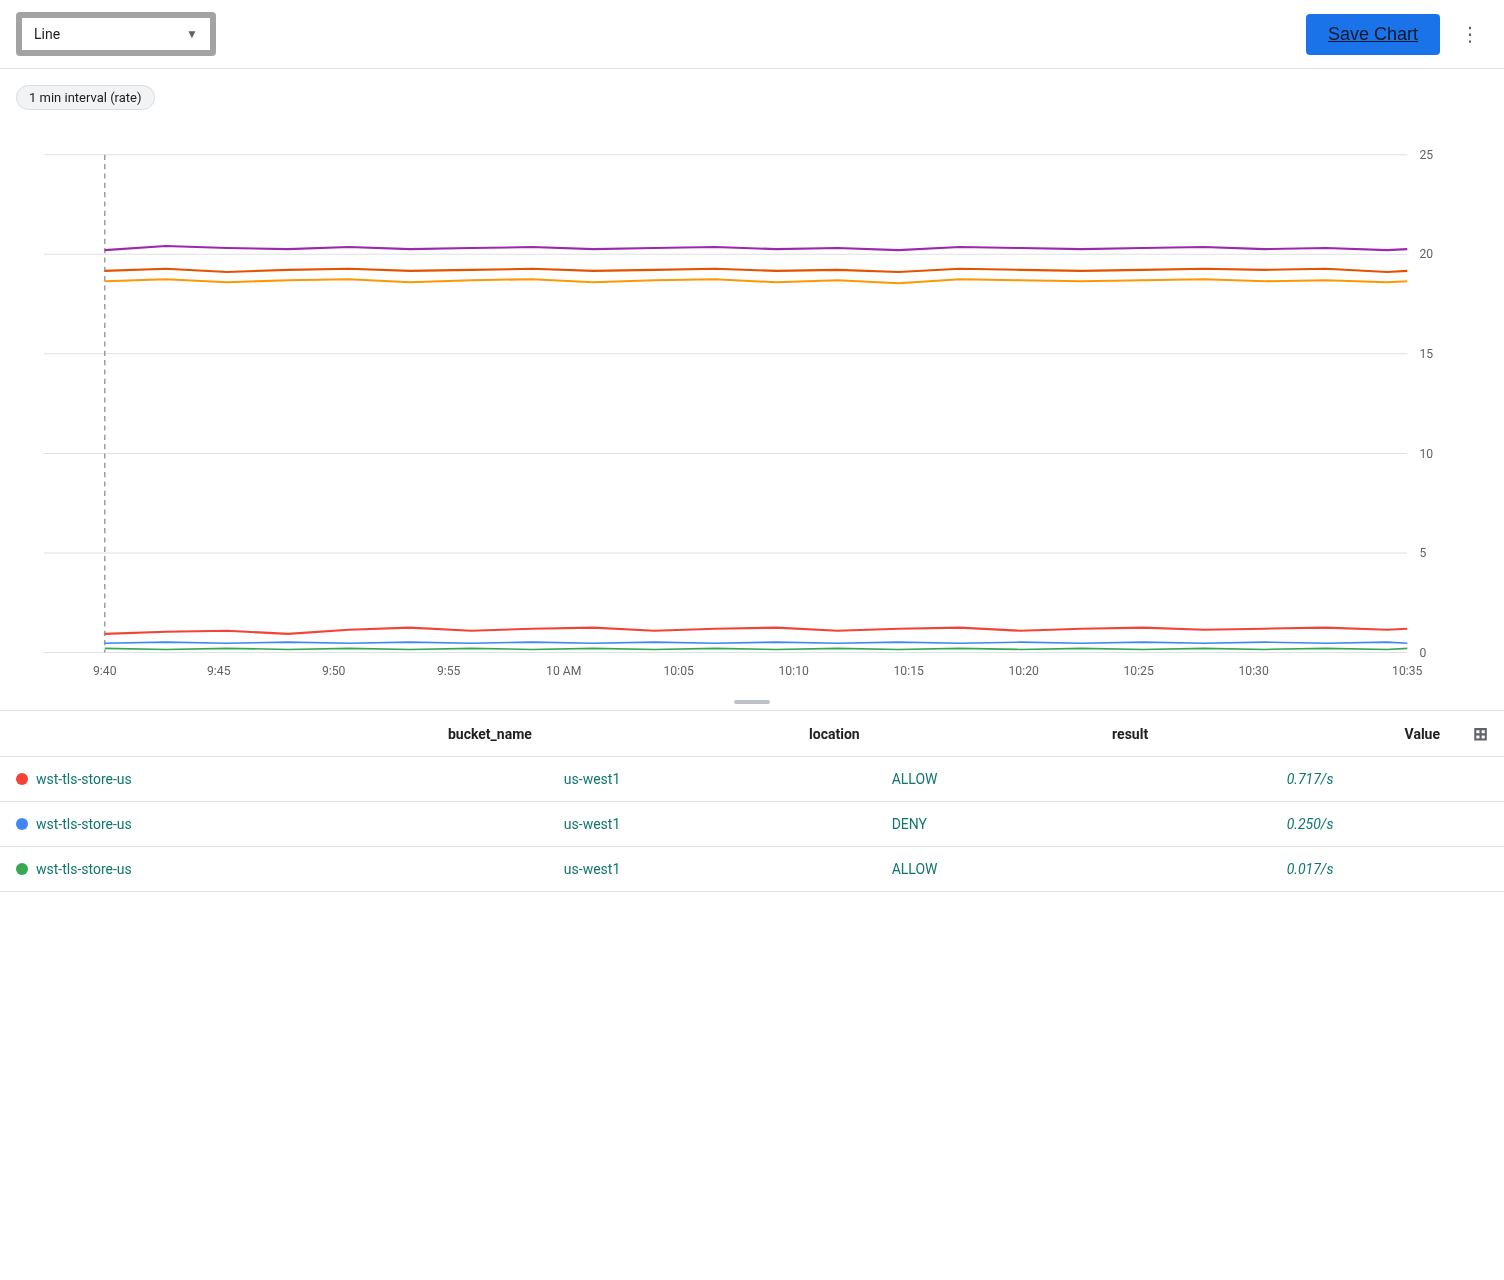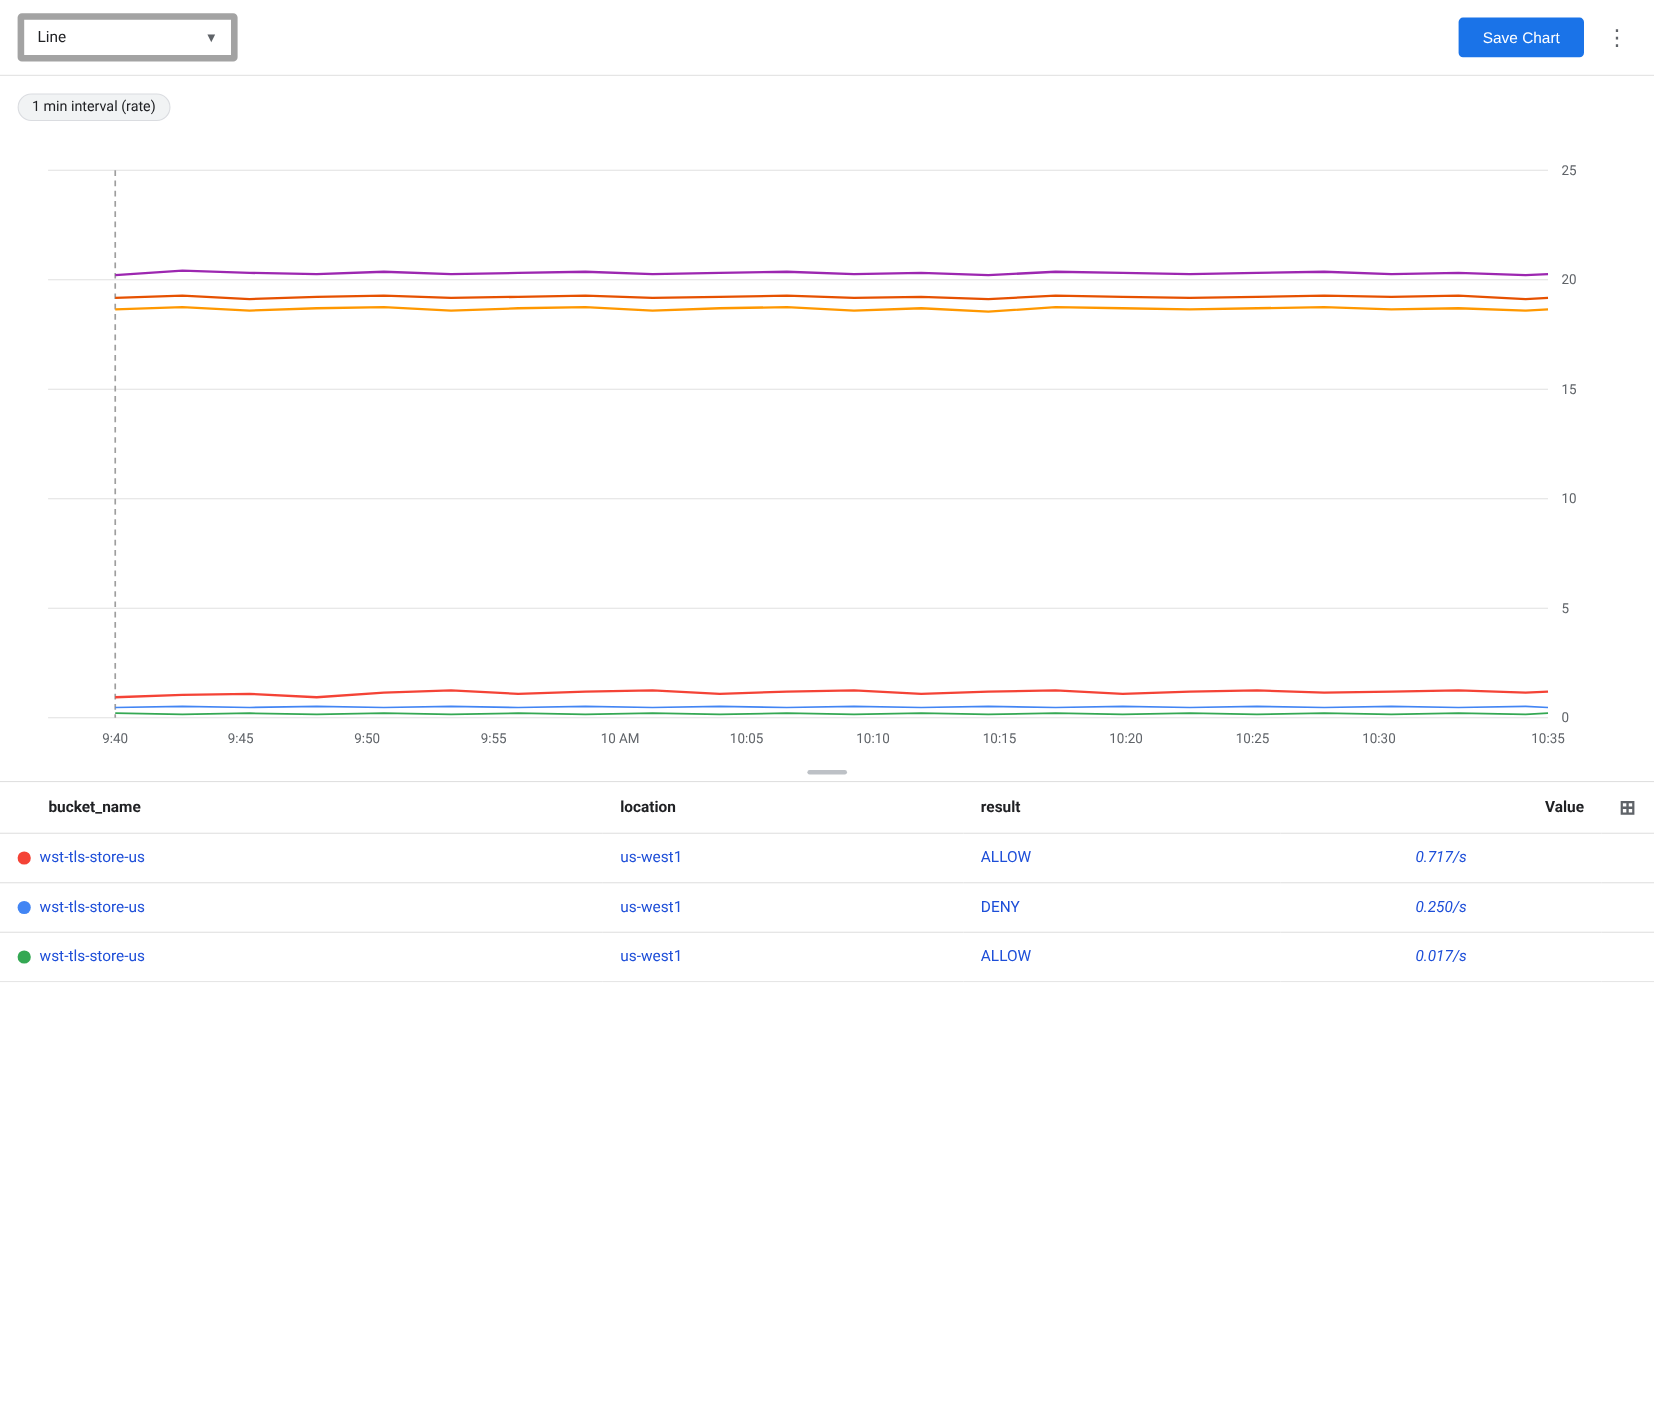--- a/index.html
+++ b/index.html
@@ -52,27 +52,28 @@
       font-size: 14px;
       color: #5f6368;
       border-radius: 4px;
     }
     .time-btn.active {
       color: #1a73e8;
       font-weight: 500;
     }
     .save-chart-btn {
       background: #1a73e8;
-      color: #ffffff;
+      color: #0f172a;
       border: none;
       border-radius: 4px;
       padding: 10px 22px;
-      font-size: 14px;
+      font-size: 18px;
       font-weight: 500;
       cursor: pointer;
+      text-decoration: underline;
     }
     .more-btn {
       background: transparent;
       border: none;
       cursor: pointer;
       font-size: 20px;
       color: #5f6368;
       padding: 4px 8px;
     }
 
@@ -121,30 +122,30 @@
     
     .data-table {
       width: 100%;
       border-collapse: collapse;
     }
     .data-table thead tr {
       border-bottom: 1px solid #e0e0e0;
     }
     .data-table th {
       padding: 12px 16px;
-      text-align: left;
+      text-align: right;
       font-weight: 700;
       font-size: 14px;
       color: #202124;
     }
     .data-table th.right { text-align: right; }
     .data-table td {
       padding: 14px 16px;
       font-size: 14px;
-      color: #1d4ed8;
+      color: #0f766e;
     }
     .data-table td.right { text-align: center; font-style: italic; }
     .data-table tbody tr {
       border-bottom: 1px solid #e0e0e0;
     }
     .color-dot {
       display: inline-block;
       width: 12px;
       height: 12px;
       border-radius: 50%;

